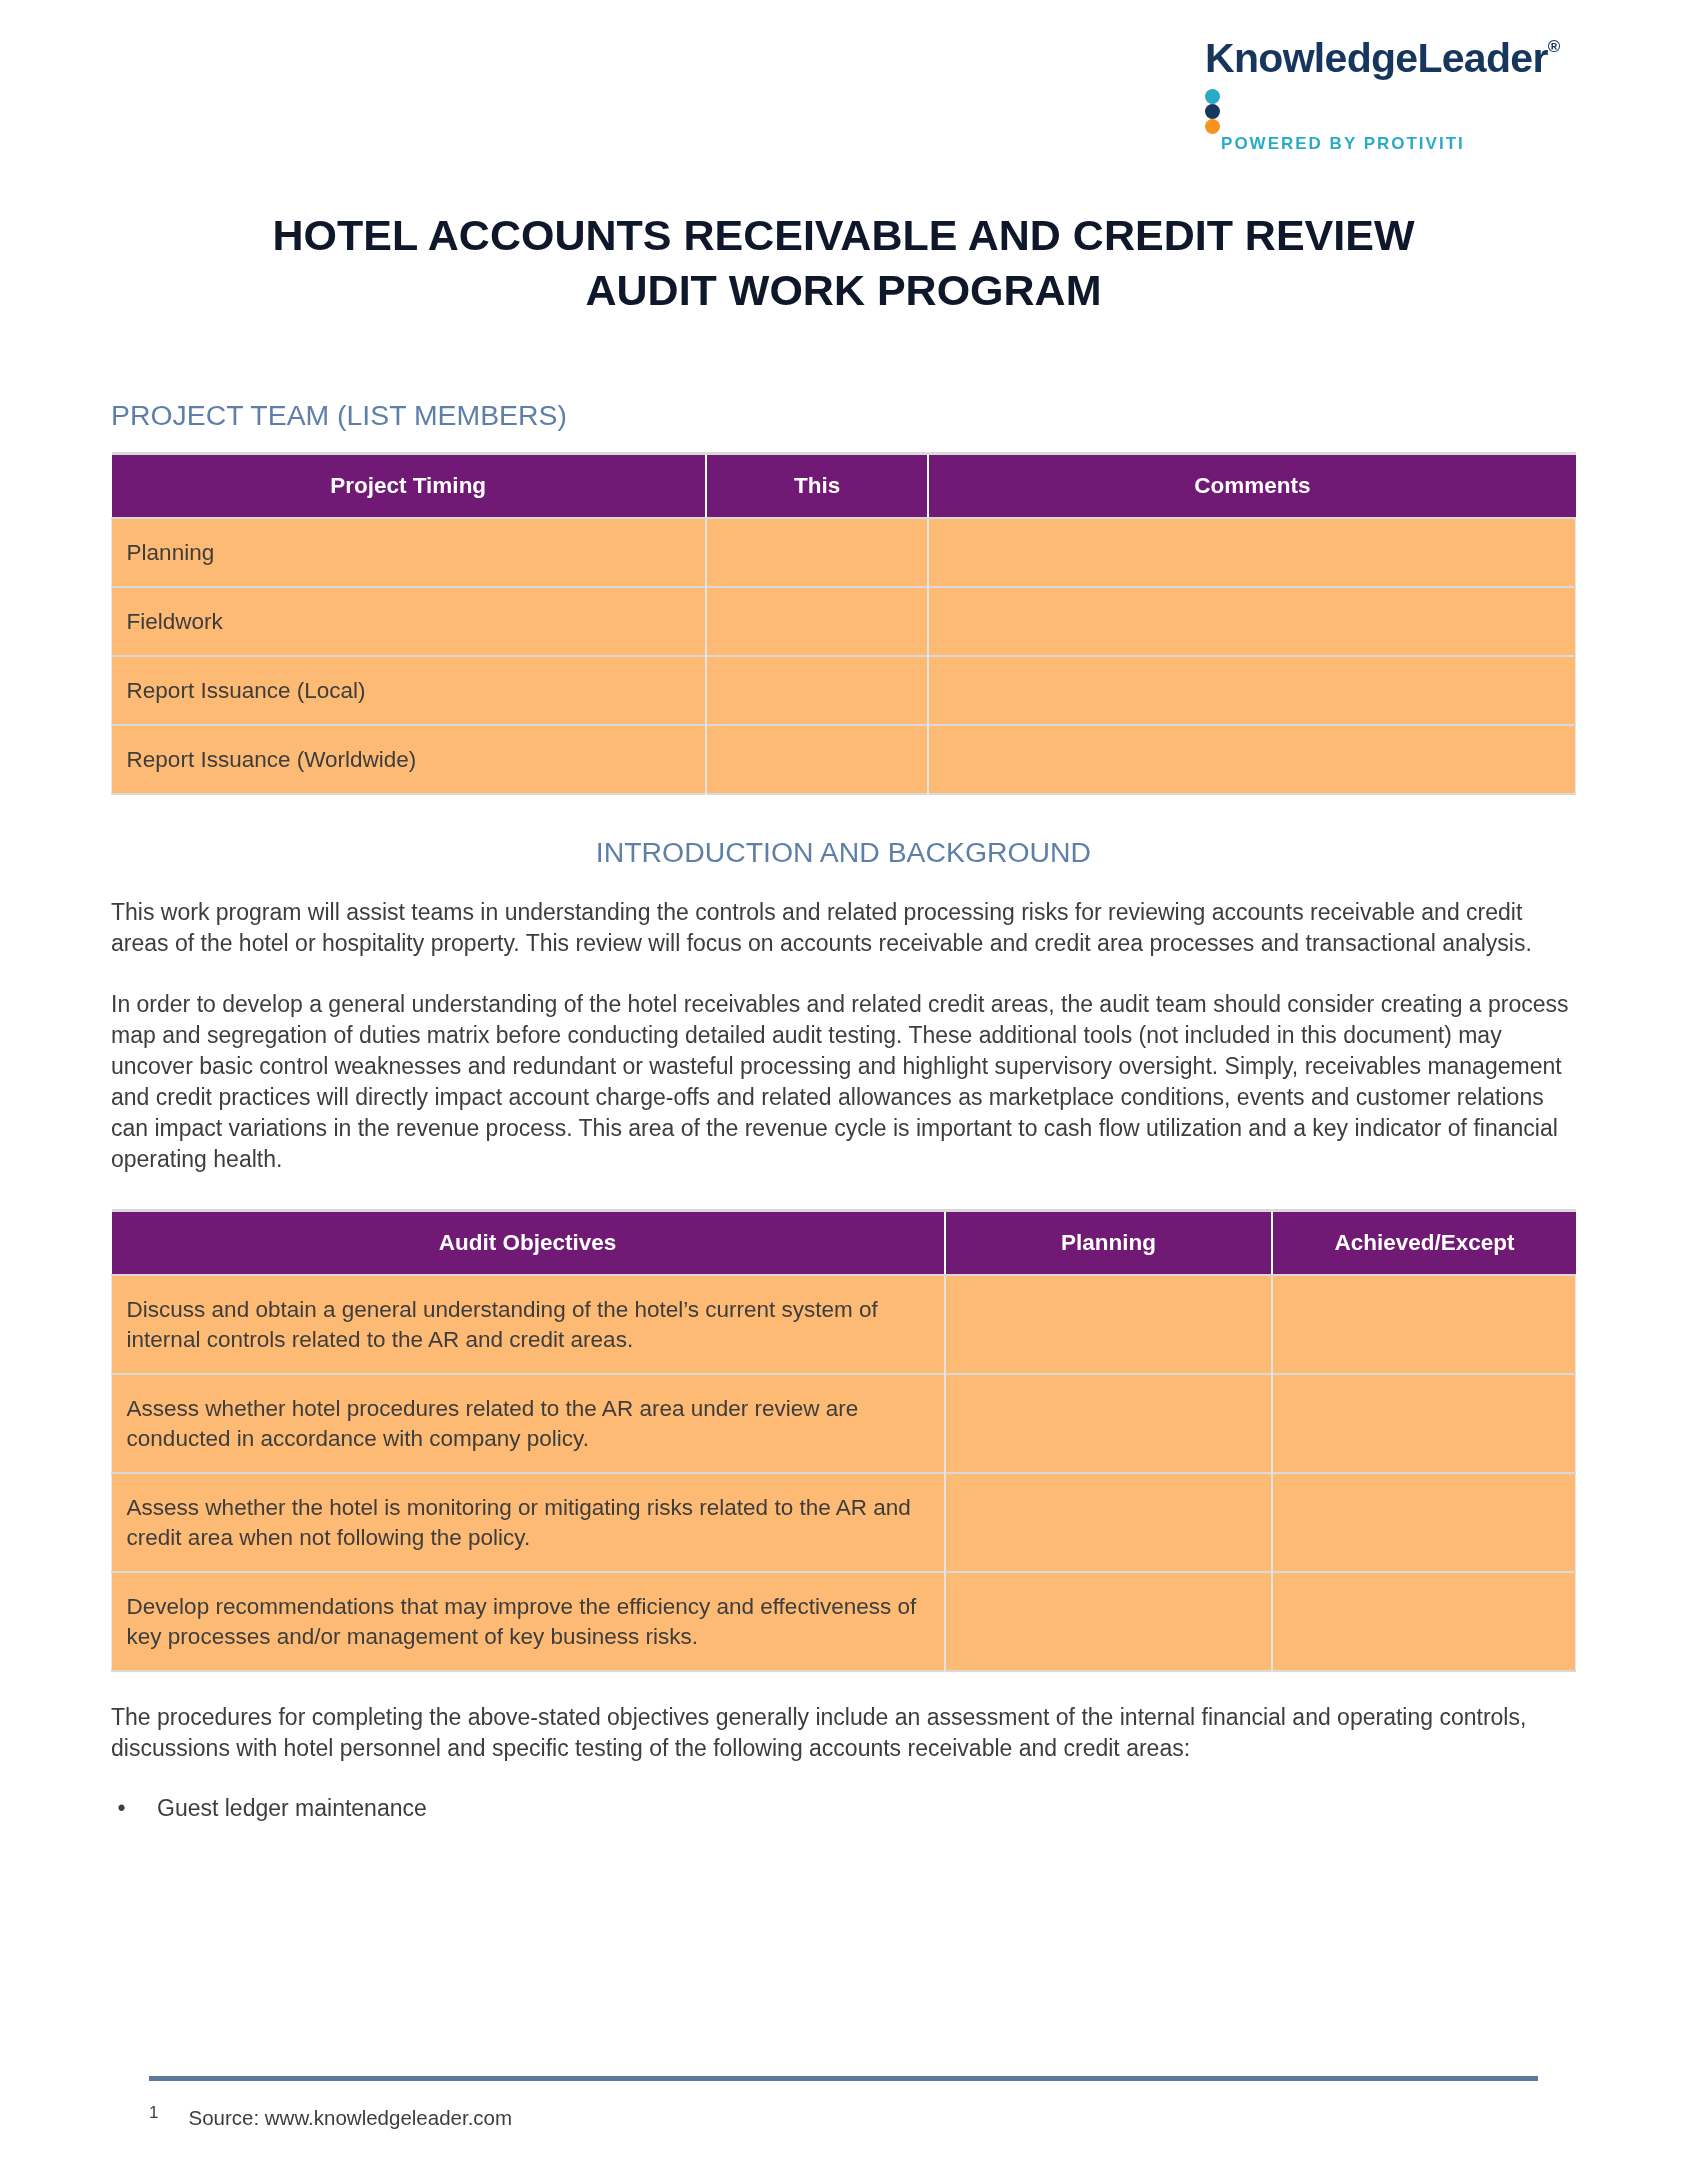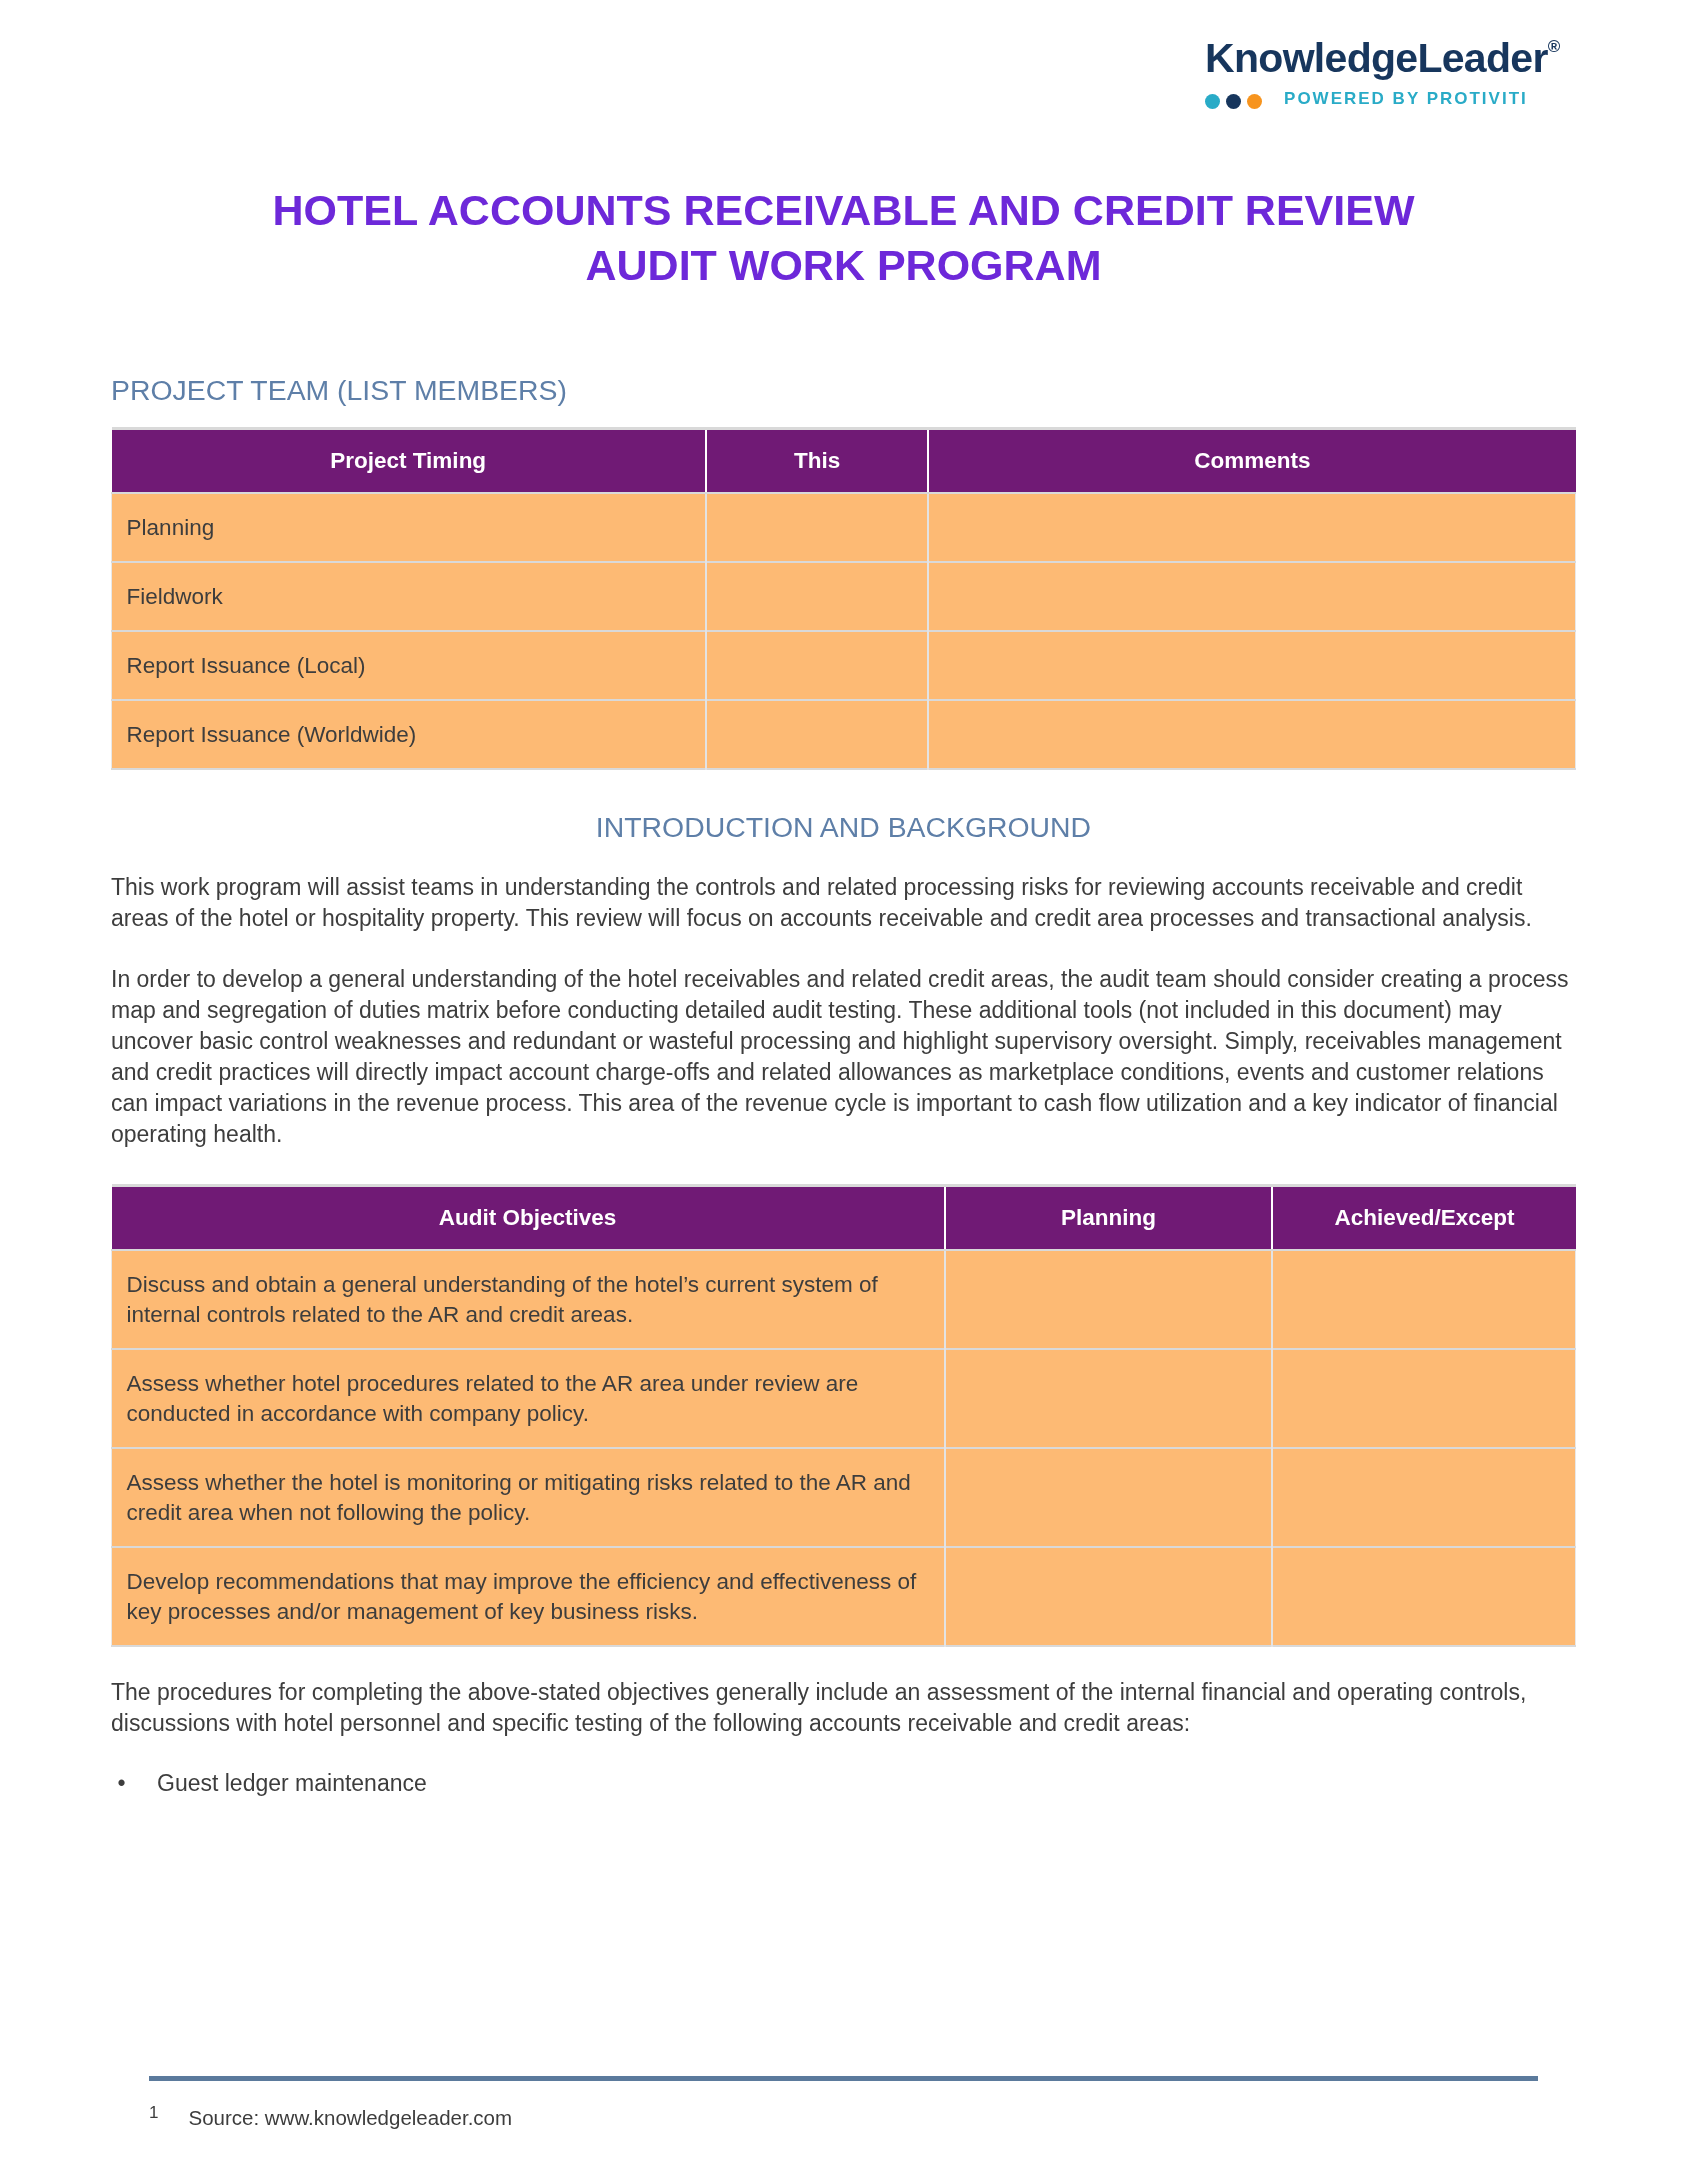--- a/index.html
+++ b/index.html
@@ -8,29 +8,29 @@
     width:1687px; height:2183px; position:relative;
     font-family:"Liberation Sans", sans-serif;
     color:#3D3D3D;
   }
   .content { padding:0 111px; }
 
   
   .logo { margin:36px 16.5px 0 auto; width:fit-content; }
   .brand { font-size:41px; font-weight:700; color:#17365D; letter-spacing:-0.7px; line-height:1.1; }
   .brand .reg { font-size:17px; vertical-align:20px; font-weight:700; }
-  .tagline { display:flex; align-items:flex-end; margin-top:8px; }
+  .tagline { display:flex; align-items:flex-start; margin-top:8px;flex-direction:column; }
   .dot { width:15px; height:15px; border-radius:50%; margin-right:6px; flex:none; }
   .dot-teal { background:#29ABC7; }
   .dot-navy { background:#17365D; }
   .dot-orange { background:#F7941E; }
   .tagline-label { margin-left:16px; font-size:17px; font-weight:700; letter-spacing:2px; color:#29ABC7; white-space:nowrap; }
 
   
-  .doc-title { margin-top:74px; text-align:center; font-size:43px; font-weight:700; color:#6d28d9; line-height:1.28; }
+  .doc-title { margin-top:54px; text-align:center; font-size:43px; font-weight:700; color:#0f172a; line-height:1.28; }
   .section-heading { font-size:28.4px; font-weight:400; color:#5E7FA8; line-height:1.15; }
   .section-heading.first  { margin-top:81px; }
   .section-heading.second { margin-top:41px;text-align:center; }
 
   
   table.doc-table { width:100%; border-collapse:collapse; margin-top:20px; border-bottom:2.6px solid #D9D9D9; table-layout:fixed; }
   .doc-table th {
     background:#701a75; color:#ffffff; font-weight:700; font-size:22.5px;
     height:65px; text-align:center; vertical-align:middle;
     border-top:3.3px solid #D9D9D9; border-bottom:2.6px solid #D9D9D9;

